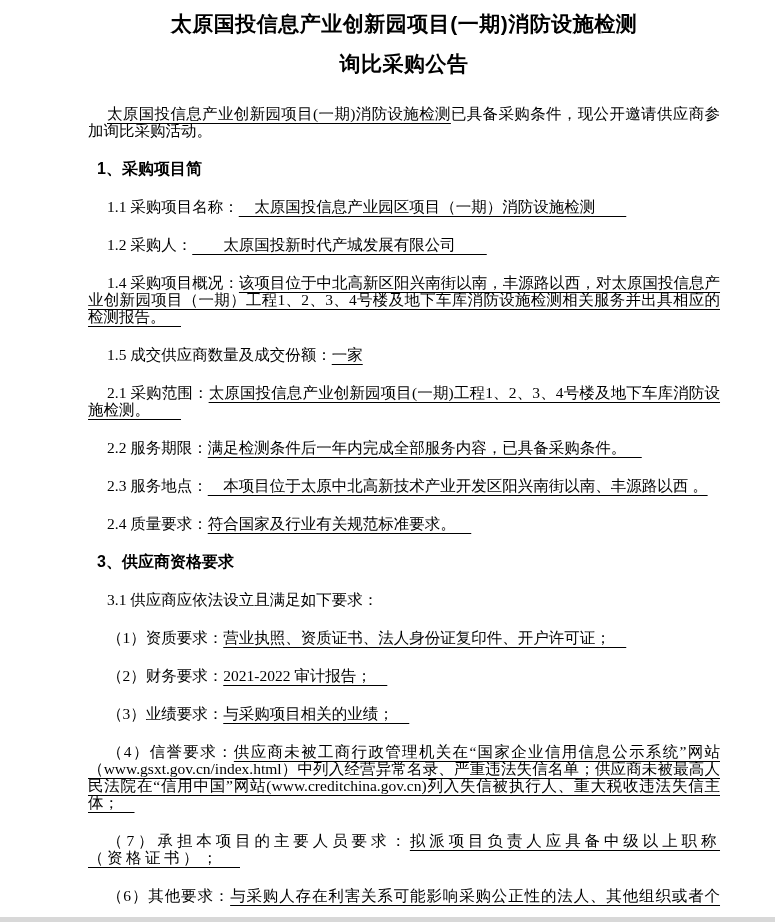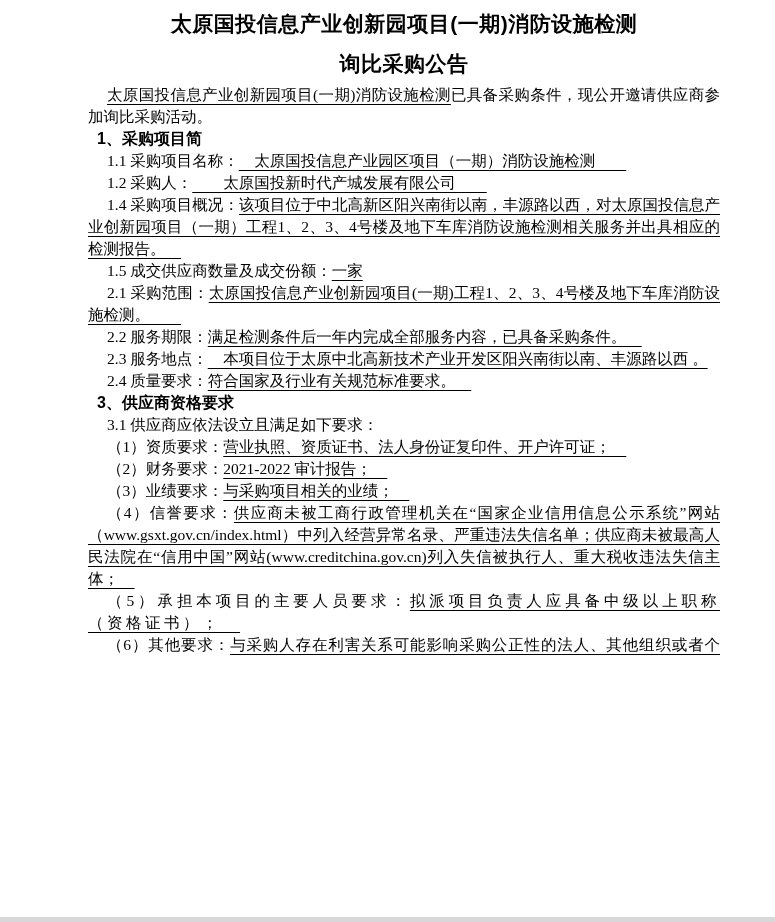--- a/index.html
+++ b/index.html
@@ -21,22 +21,23 @@
     line-height: 40px;
     letter-spacing: 0.5px;
   }
   .ref {
     text-align: center;
     font-size: 15px;
     line-height: 30px;
   }
   .blk {
     font-size: 15.5px;
-    line-height: 22px;
+    line-height: 17px;
     text-align: justify;
+    margin-top: 21px;
   }
   .blk.p { text-indent: 19px; }
   .blk.h {
     font-family: "Liberation Sans", "DejaVu Sans", sans-serif;
     font-weight: 700;
     font-size: 16px;
     text-align: left;
     text-indent: 9px;
   }
   .sp { letter-spacing: 3.5px; }
@@ -68,18 +69,18 @@
       <div class="blk p"><span>2.1 采购范围：</span><span class="u">太原国投信息产业创新园项目(一期)工程1、2、3、4号楼及地下车库消防设施检测。　　</span></div>
       <div class="blk p"><span>2.2 服务期限：</span><span class="u">满足检测条件后一年内完成全部服务内容，已具备采购条件。　</span></div>
       <div class="blk p"><span>2.3 服务地点：</span><span class="u">　本项目位于太原中北高新技术产业开发区阳兴南街以南、丰源路以西 。</span></div>
       <div class="blk p"><span>2.4 质量要求：</span><span class="u">符合国家及行业有关规范标准要求。　</span></div>
       <div class="blk h"><span>3、供应商资格要求</span></div>
       <div class="blk p"><span>3.1 供应商应依法设立且满足如下要求：</span></div>
       <div class="blk p"><span>（1）资质要求：</span><span class="u">营业执照、资质证书、法人身份证复印件、开户许可证；　</span></div>
       <div class="blk p"><span>（2）财务要求：</span><span class="u">2021-2022 审计报告；　</span></div>
       <div class="blk p"><span>（3）业绩要求：</span><span class="u">与采购项目相关的业绩；　</span></div>
       <div class="blk p"><span>（4）信誉要求：</span><span class="u">供应商未被工商行政管理机关在“国家企业信用信息公示系统”网站（www.gsxt.gov.cn/index.html）中列入经营异常名录、严重违法失信名单；供应商未被最高人民法院在“信用中国”网站(www.creditchina.gov.cn)列入失信被执行人、重大税收违法失信主体；　</span></div>
-      <div class="blk p sp"><span>（5）承担本项目的主要人员要求：</span><span class="u">拟派项目负责人应具备中级以上职称（资格证书）；　</span></div>
+      <div class="blk p sp"><span>（7）承担本项目的主要人员要求：</span><span class="u">拟派项目负责人应具备中级以上职称（资格证书）；　</span></div>
       <div class="blk p jl"><span>（6）其他要求：</span><span class="u">与采购人存在利害关系可能影响采购公正性的法人、其他组织或者个</span></div>
     </div>
 </div>
 
 <div class="edge" style="background: rgb(216, 216, 216);"></div>
 
 </body></html>

